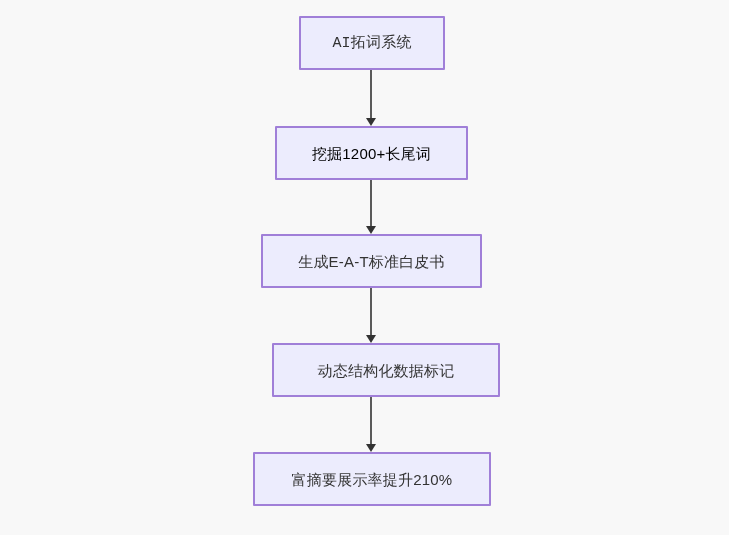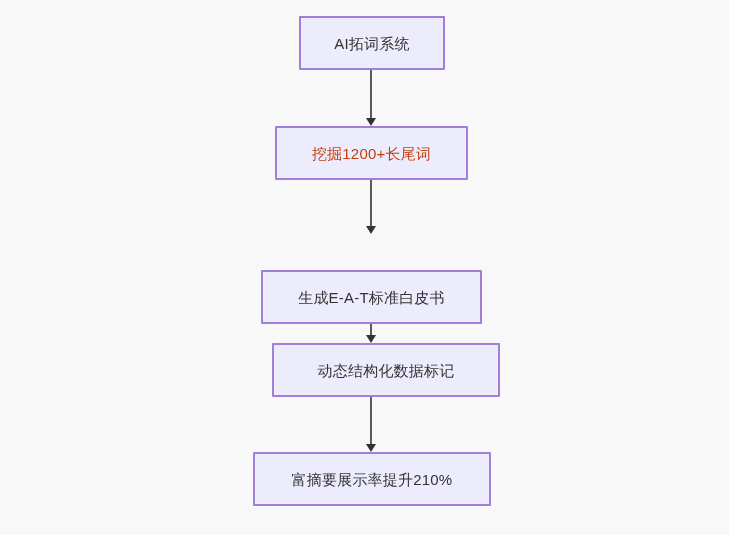--- a/index.html
+++ b/index.html
@@ -79,28 +79,28 @@
     <div class="connector-line" style="background: rgb(90, 90, 90);"></div>
     <div class="connector-arrow" style="border-top-color: rgb(51, 51, 51);"></div>
   </div>
 
   <div class="connector" style="left: 364px; top: 397px; height: 55px;">
     <div class="connector-line" style="background: rgb(90, 90, 90);"></div>
     <div class="connector-arrow" style="border-top-color: rgb(51, 51, 51);"></div>
   </div>
 
   <div class="node" style="left: 299px; top: 16px; width: 146px; height: 54px; background: rgb(236, 236, 253); border-color: rgb(160, 127, 216);">
-    <span class="node-label" style="color: rgb(51, 51, 51);">AI拓词系统</span>
+    <span class="node-label" style="color: rgb(51, 51, 51); font-family: Liberation Mono, monospace;">AI拓词系统</span>
   </div>
 
   <div class="node" style="left: 275px; top: 126px; width: 193px; height: 54px; background: rgb(236, 236, 253); border-color: rgb(160, 127, 216);">
-    <span class="node-label" style="color: #c2410c;">挖掘1200+长尾词</span>
+    <span class="node-label" style="color: #000000;">挖掘1200+长尾词</span>
   </div>
 
-  <div class="node" style="left: 261px; top: 234px; width: 221px; height: 54px; background: rgb(236, 236, 253); border-color: rgb(160, 127, 216); margin-top: 36px;">
+  <div class="node" style="left: 261px; top: 234px; width: 221px; height: 54px; background: rgb(236, 236, 253); border-color: rgb(160, 127, 216);">
     <span class="node-label" style="color: rgb(51, 51, 51);">生成E-A-T标准白皮书</span>
   </div>
 
   <div class="node" style="left: 264px; top: 343px; width: 228px; height: 54px; background: rgb(236, 236, 253); border-color: rgb(160, 127, 216); margin-left: 8px;">
     <span class="node-label" style="color: rgb(51, 51, 51);">动态结构化数据标记</span>
   </div>
 
   <div class="node" style="left: 253px; top: 452px; width: 238px; height: 54px; background: rgb(236, 236, 253); border-color: rgb(160, 127, 216);">
     <span class="node-label" style="color: rgb(51, 51, 51);">富摘要展示率提升210%</span>
   </div>

